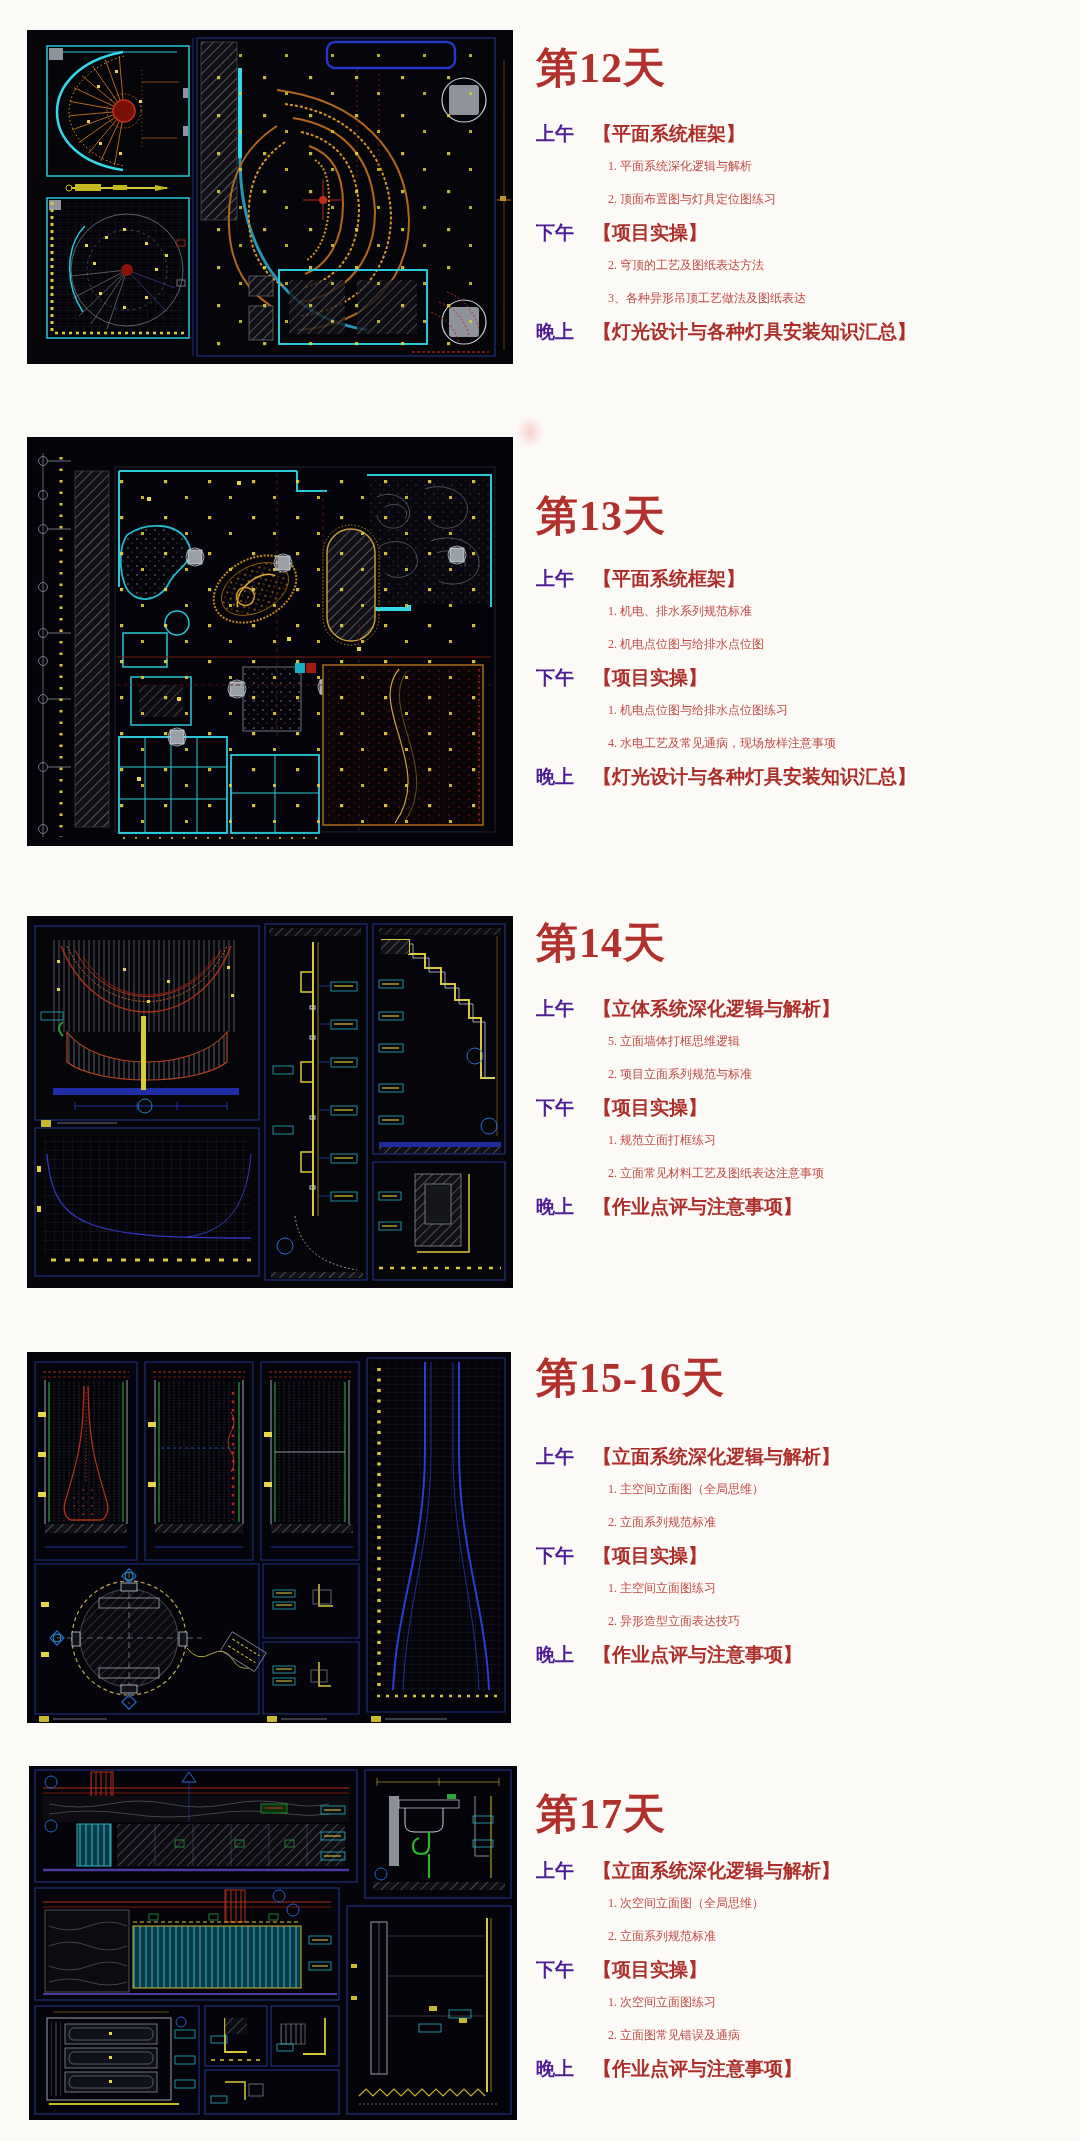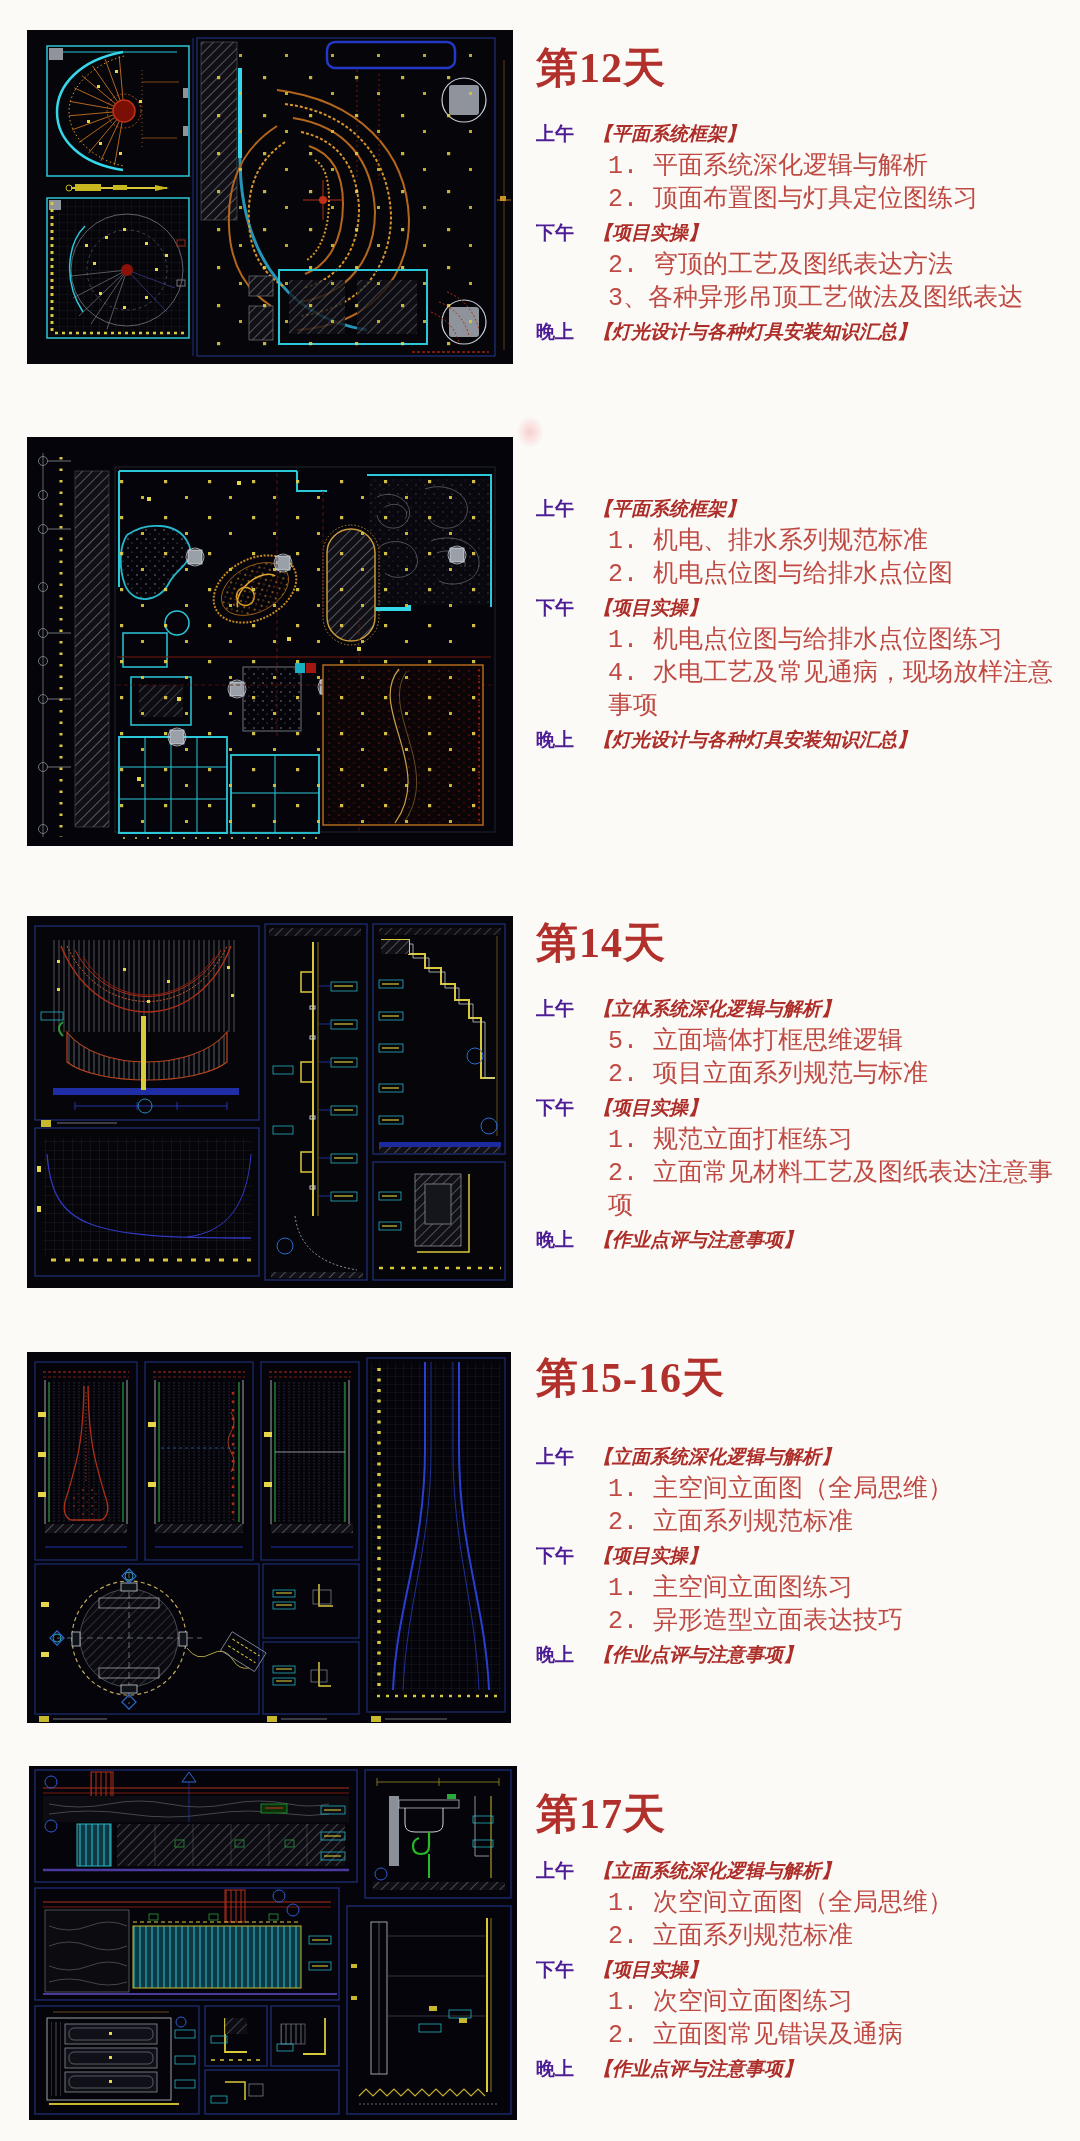--- a/index.html
+++ b/index.html
@@ -13,22 +13,22 @@
   .txt{position:absolute;left:536px;width:532px;color:#b5332e;}
   .txt h2{
     font-size:42px;line-height:48px;font-weight:600;color:#b2302b;
     letter-spacing:1px;margin:0;
   }
   .s1{top:44px}.s2{top:492px}.s3{top:919px}.s4{top:1354px}.s5{top:1790px}
   .s1 h2{margin:0 0 25px}.s2 h2{margin:0 0 22px}.s3 h2{margin:0 0 25px}
   .s4 h2{margin:0 0 38px}.s5 h2{margin:0 0 16px}
   .row{display:flex;line-height:33px;font-size:19px;}
   .row .period{width:57px;font-weight:700;color:#4c1d95;flex:none;}
-  .row .heading{font-weight:700;color:#ad2d28;font-style:italic;}
-  .item{padding-left:72px;line-height:33px;font-size:25px;color:#bf4a43;font-family:Liberation Mono, monospace;}
+  .row .heading{font-weight:700;color:#ad2d28;}
+  .item{padding-left:72px;line-height:33px;font-size:12px;color:#bf4a43;}
   .artifact{position:absolute;left:516px;top:416px;width:28px;height:32px;
     background:radial-gradient(closest-side,rgba(242,180,180,.6),rgba(242,180,180,0));}
   
   .cy{stroke:#2bc8da;fill:none}
   .cyT{stroke:#35d8e8;fill:none}
   .bl{stroke:#20327f;fill:none}
   .db{stroke:#2a3fd0;fill:none}
   .or{stroke:#b4661c;fill:none}
   .orl{stroke:#d8942a;fill:none}
   .rd{stroke:#b03018;fill:none}
@@ -323,20 +323,21 @@
       <rect x="210" y="44" width="4" height="4"></rect>
     <rect x="260" y="200" width="4" height="4"></rect>
       <rect x="150" y="260" width="4" height="4"></rect>
     <rect x="330" y="210" width="4" height="4"></rect>
       <rect x="110" y="340" width="4" height="4"></rect>
   </g>
   <line x1="96" y1="401" x2="300" y2="401" class="yl" stroke-width="2" stroke-dasharray="2,10" opacity="0.8"></line>
 </svg>
 
 <div class="txt s2">
+  <h2>第13天</h2>
   <div class="row">
     <span class="period">上午</span>
     <span class="heading">【平面系统框架】</span>
   </div>
   <div class="item">1. 机电、排水系列规范标准</div>
   <div class="item">2. 机电点位图与给排水点位图</div>
   <div class="row">
     <span class="period">下午</span>
     <span class="heading">【项目实操】</span>
   </div>

